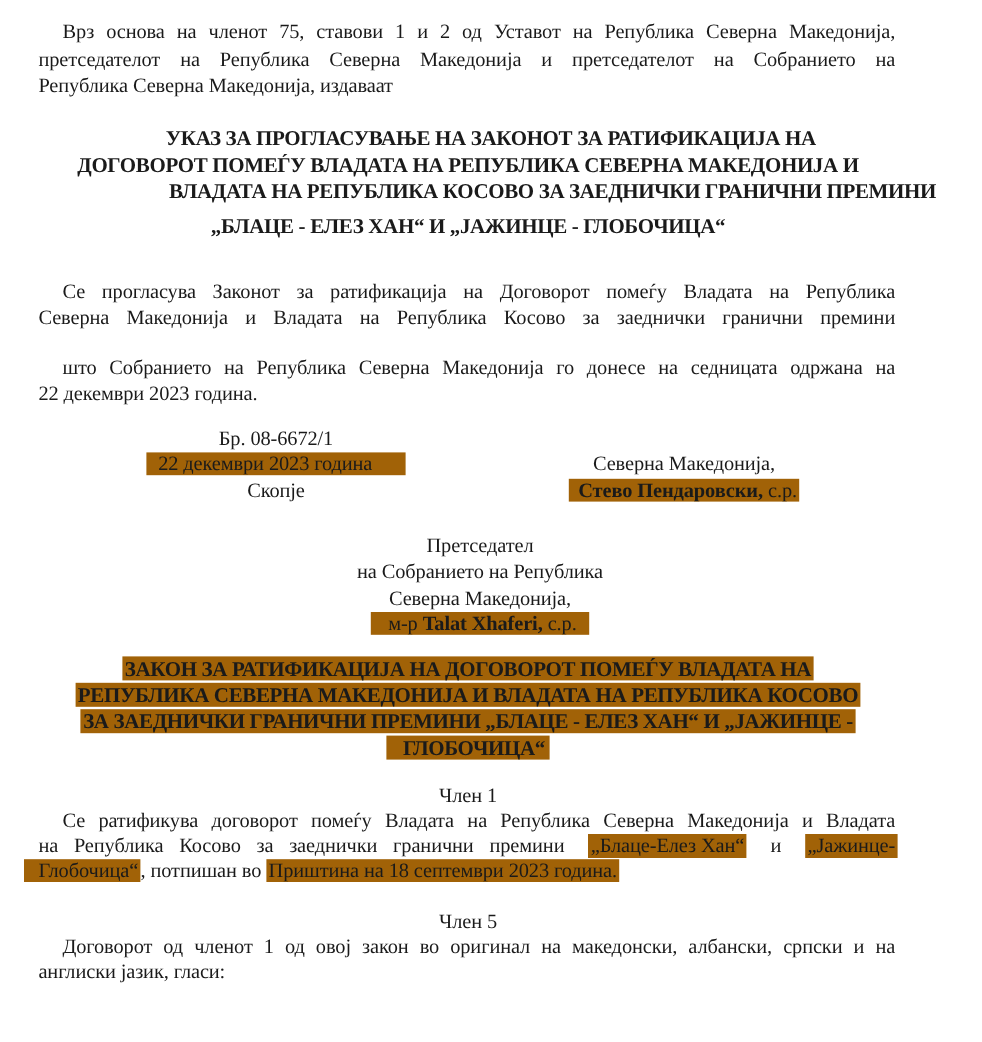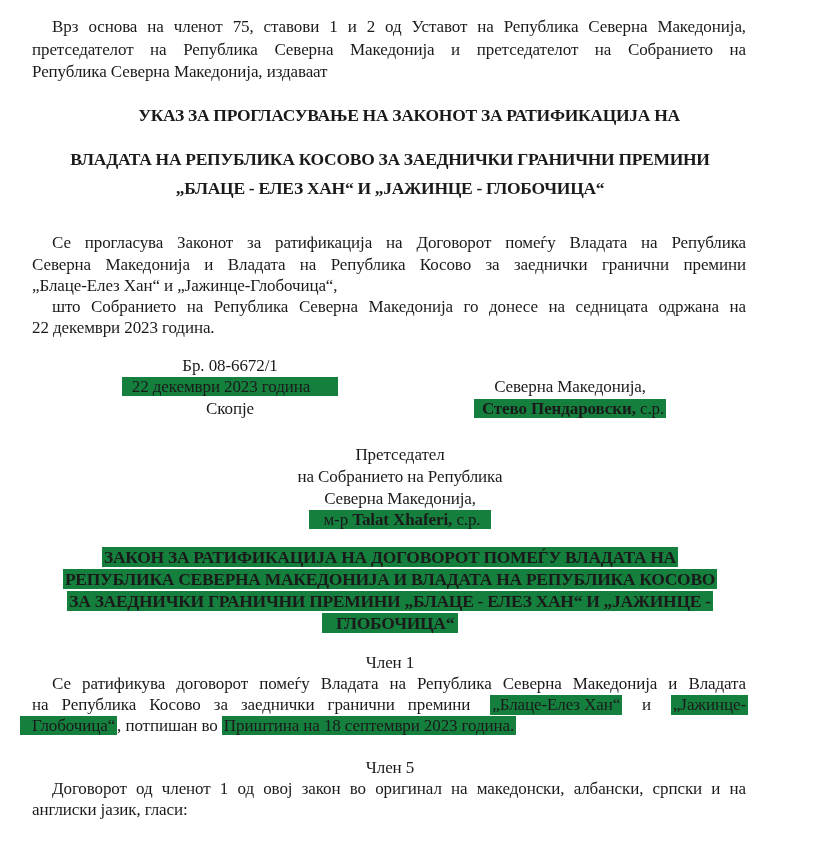--- a/index.html
+++ b/index.html
@@ -11,44 +11,44 @@
   .page { position: absolute; left: 0; top: 0; width: 818px; height: 868px; }
   .line {
     position: absolute; white-space: nowrap; font-size: 17px; line-height: 20px;
     letter-spacing: -0.1px;
     text-align: center;
   }
   .justify { text-align: justify; text-align-last: justify; }
   .bold { font-weight: bold; text-align: center; }
   .title { font-weight: bold; font-size: 17.5px; letter-spacing: -0.3px; text-align: center; }
   .center { text-align: center; }
-  .hl { background: #15803d; padding: 0 2px; box-decoration-break: clone; -webkit-box-decoration-break: clone; }
+  .hl { background: #a16207; padding: 0 2px; box-decoration-break: clone; -webkit-box-decoration-break: clone; }
 </style>
 </head>
 <body>
 
 <div class="page">
 
   <div class="line justify" style="left:52px; top:17px; width:694px; text-indent:0;">
     <span style="padding-left:0">Врз основа на членот 75, ставови 1 и 2 од Уставот на Република Северна Македонија,</span>
   </div>
   <div class="line justify" style="left:32px; top:40px; width:714px;">
     <span>претседателот на Република Северна Македонија и претседателот на Собранието на</span>
   </div>
   <div class="line" style="left:32px; top:62px;">
     <span>Република Северна Македонија, издаваат</span>
   </div>
 
   <div class="line title" style="left:0; width:818px; top:105px;">УКАЗ ЗА ПРОГЛАСУВАЊЕ НА ЗАКОНОТ ЗА РАТИФИКАЦИЈА НА</div>
-  <div class="line title" style="left:0; width:780px; top:149px;">ВЛАДАТА НА РЕПУБЛИКА КОСОВО ЗА ЗАЕДНИЧКИ ГРАНИЧНИ ПРЕМИНИ</div>
+  <div class="line title" style="left:0; width:780px; top:127px;">ДОГОВОРОТ ПОМЕЃУ ВЛАДАТА НА РЕПУБЛИКА СЕВЕРНА МАКЕДОНИЈА И</div>
+  <div class="line title" style="left:0; width:780px; top:149px;text-align:right;">ВЛАДАТА НА РЕПУБЛИКА КОСОВО ЗА ЗАЕДНИЧКИ ГРАНИЧНИ ПРЕМИНИ</div>
   <div class="line title" style="left:0; width:780px; top:178px;">„БЛАЦЕ - ЕЛЕЗ ХАН“ И „ЈАЖИНЦЕ - ГЛОБОЧИЦА“</div>
 
   <div class="line justify" style="left:52px; top:233px; width:694px;">Се прогласува Законот за ратификација на Договорот помеѓу Владата на Република</div>
   <div class="line justify" style="left:32px; top:255px; width:714px;">Северна Македонија и Владата на Република Косово за заеднички гранични премини</div>
-  <div class="line" style="left:32px; top:276px;">„Блаце-Елез Хан“ и „Јажинце-Глобочица“,</div>
   <div class="line justify" style="left:52px; top:297px; width:694px;">што Собранието на Република Северна Македонија го донесе на седницата одржана на</div>
   <div class="line" style="left:32px; top:318px;">22 декември 2023 година.</div>
 
   <div class="line center" style="left:90px; width:280px; top:356px;">Бр. 08-6672/1</div>
   <div class="line center" style="left:90px; width:280px; top:377px;">
     <span class="hl" style="padding:0 28px 0 10px;">22 декември 2023 година</span>
   </div>
   <div class="line center" style="left:90px; width:280px; top:399px;">Скопје</div>
 
   <div class="line center" style="left:440px; width:260px; top:377px;">Северна Македонија,</div>

